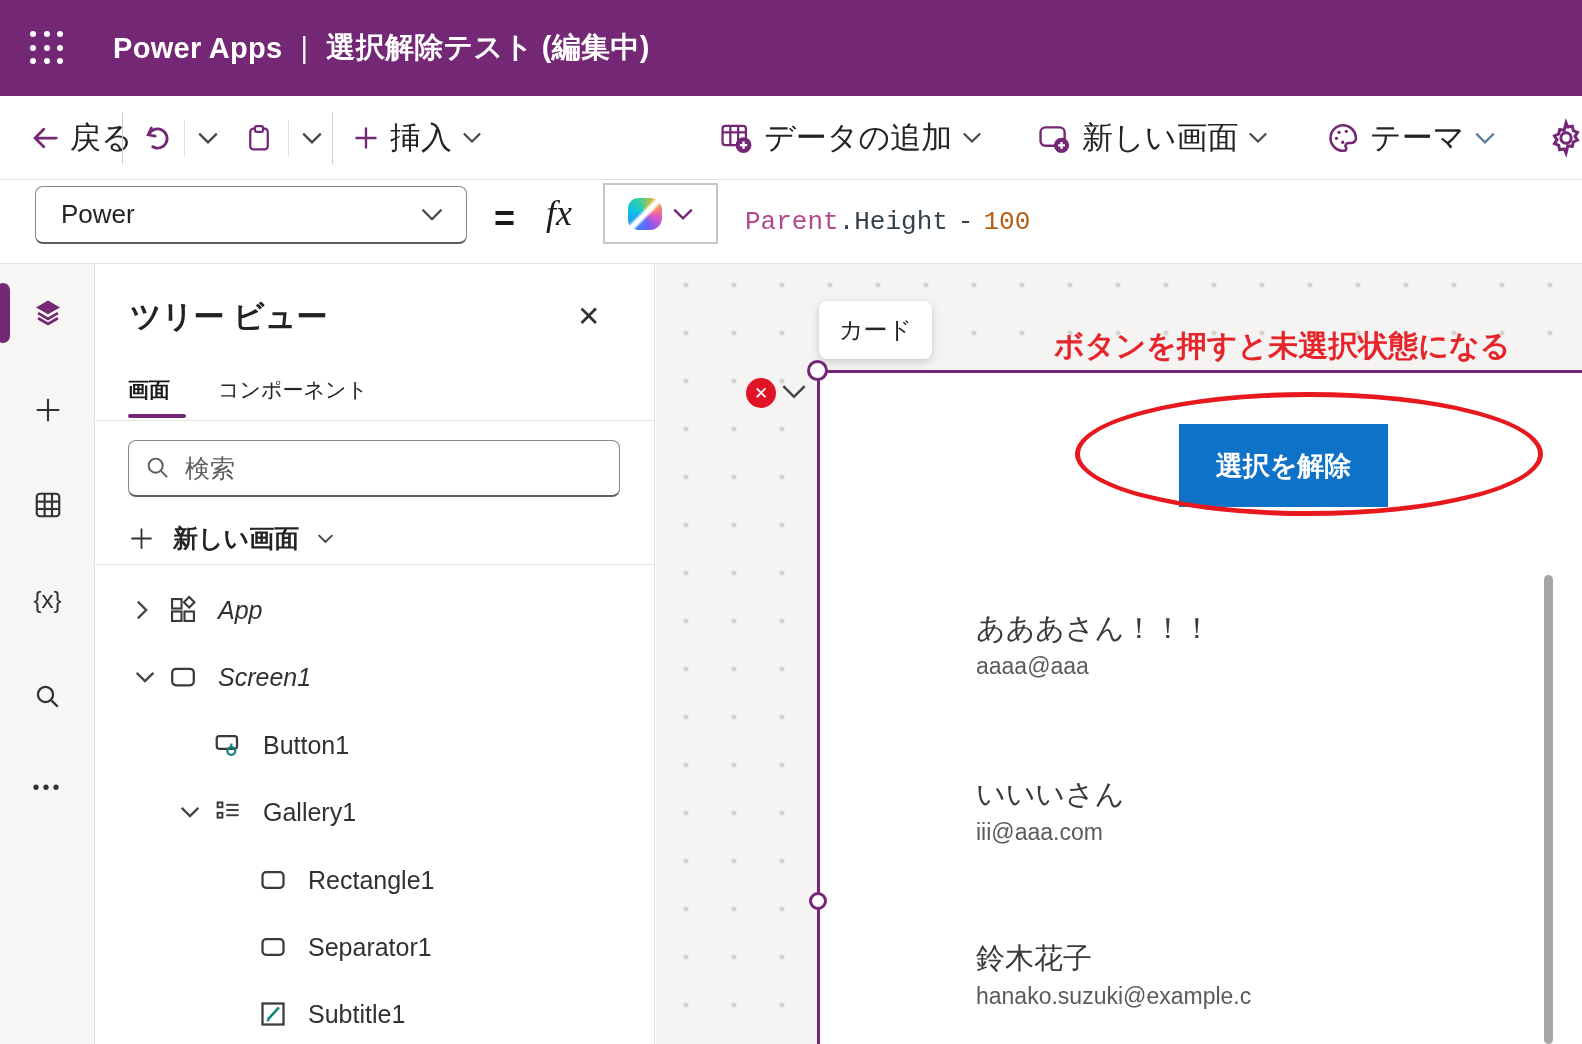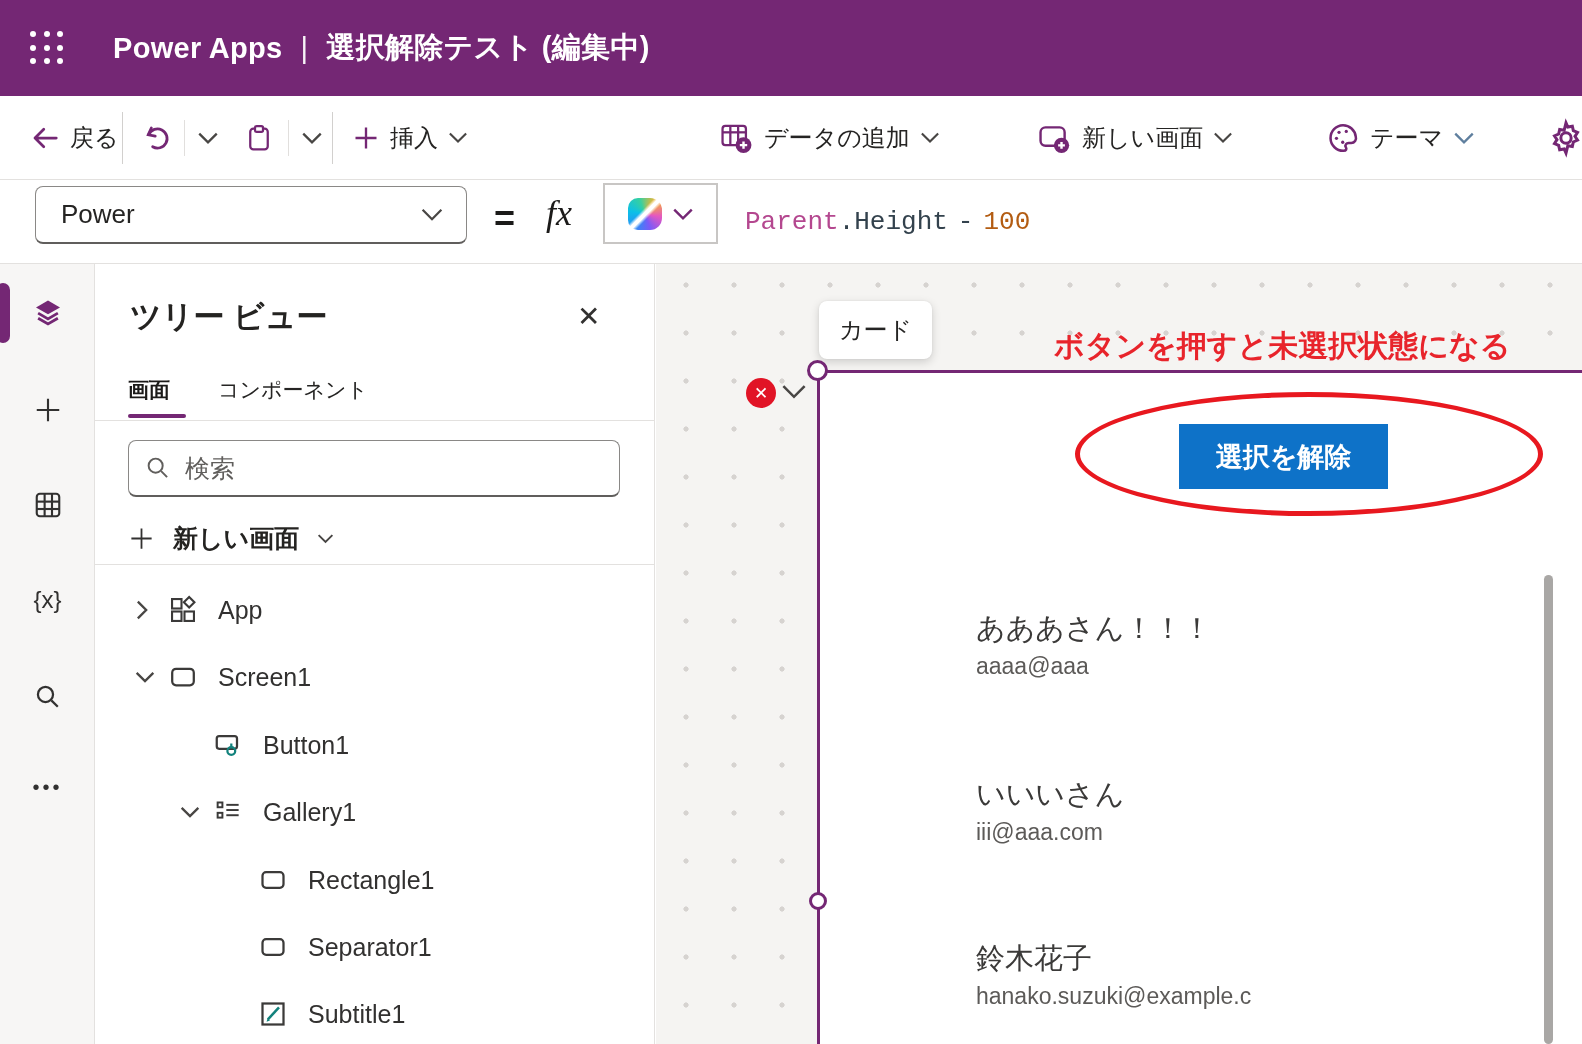--- a/index.html
+++ b/index.html
@@ -16,21 +16,21 @@
     display:grid; grid-template-columns:repeat(3,1fr); gap:7px; cursor:pointer; }
   .waffle i { width:6px; height:6px; border-radius:50%; background:#fff; }
   .htitle { position:absolute; left:113px; top:0; height:96px; display:flex; align-items:center;
     font-size:29px; font-weight:700; letter-spacing:.3px; }
   .hsep { margin:0 18px; font-weight:400; opacity:.95; }
 
   
   .toolbar { position:absolute; left:0; top:96px; width:1582px; height:84px; background:#fff;
     border-bottom:1px solid #e3e1df; }
   .tb { position:absolute; top:0; height:83px; display:flex; align-items:center; gap:10px;
-    font-size:24px; color:#252423; cursor:pointer; white-space:nowrap; }
+    font-size:31px; color:#252423; cursor:pointer; white-space:nowrap; }
   .tsep { position:absolute; top:16px; width:1px; height:52px; background:#d2d0ce; }
   .tsep.short { top:24px; height:36px; background:#e1dfdd; }
   .chev { display:inline-flex; }
   .purple { color:#742774; }
 
   
   .formula { position:absolute; left:0; top:180px; width:1582px; height:84px; background:#fff;
     border-bottom:1px solid #e3e1df; }
   .propdd { position:absolute; left:35px; top:6px; width:432px; height:58px; background:#fff;
     border:1px solid #8a8886; border-bottom:2px solid #605e5c; border-radius:8px;
@@ -78,41 +78,41 @@
     font-family:inherit; }
   .searchbox input::placeholder { color:#605e5c; }
   .newscreen { position:absolute; left:33px; top:248px; height:52px; display:flex; align-items:center;
     gap:18px; font-size:25px; cursor:pointer; color:#242321; }
   .newscreen b { font-weight:700; }
   .ns-border { position:absolute; left:0; top:300px; width:560px; height:1px; background:#e3e1df; }
   .trow { position:absolute; left:0; width:560px; height:66px; display:flex; align-items:center;
     font-size:25px; color:#323130; cursor:pointer; }
   .trow .chevslot { width:33px; display:flex; align-items:center; }
   .trow .ticon { width:30px; margin-right:20px; display:flex; align-items:center; justify-content:center; }
-  .lvl1 { padding-left:40px; }
+  .lvl1 { padding-left:40px;font-style:italic; }
   .lvl2 { padding-left:85px; }
   .lvl3 { padding-left:163px; }
 
   
   .canvas { position:absolute; left:656px; top:0; width:926px; height:780px; background:#f5f4f2;
     background-image:radial-gradient(circle, #d6d3d0 2.3px, rgba(0,0,0,0) 2.9px);
     background-size:48px 48px; background-position:6px -3px; }
   .screen { position:absolute; left:161px; top:106px; width:765px; height:674px; background:#fff;
     border-top:3px solid #742774; border-left:3px solid #742774; }
   .handle { position:absolute; background:#fff; border:3px solid #742774; border-radius:50%; cursor:pointer; }
   .cardtip { position:absolute; left:163px; top:37px; width:113px; height:58px; background:#fff;
     border-radius:8px; box-shadow:0 3px 10px rgba(0,0,0,.16), 0 0 2px rgba(0,0,0,.08);
     display:flex; align-items:center; justify-content:center; font-size:24px; color:#252423; }
   .annotation { position:absolute; left:398px; top:62px; font-size:30px; font-weight:700; color:#e8242b;
     white-space:nowrap; }
   .badge { position:absolute; left:90px; top:114px; width:30px; height:30px; border-radius:50%;
     background:#e11426; color:#fff; display:flex; align-items:center; justify-content:center;
     font-size:17px; font-weight:700; cursor:pointer; }
   .badge-chev { position:absolute; left:125px; top:119px; color:#484644; cursor:pointer; }
-  .bluebtn { position:absolute; left:523px; top:160px; width:209px; height:65px; background:#0e72c8;
+  .bluebtn { position:absolute; left:523px; top:160px; width:209px; height:83px; background:#0e72c8;
     color:#fff; font-size:27px; font-weight:700; display:flex; align-items:center; justify-content:center;
     cursor:pointer; border:none; }
   .redellipse { position:absolute; left:419px; top:128px; width:468px; height:124px;
     border:5px solid #e8181f; border-radius:50%; pointer-events:none; }
   .gname { position:absolute; left:320px; font-size:29px; color:#3b3a39; white-space:nowrap; cursor:pointer; }
   .gmail { position:absolute; left:320px; font-size:23px; color:#5c5a58; white-space:nowrap; cursor:pointer; }
   .vscroll { position:absolute; left:888px; top:311px; width:9px; height:469px; background:#a9a7a5;
     border-radius:5px; cursor:pointer; }
 
   svg { display:block; }

